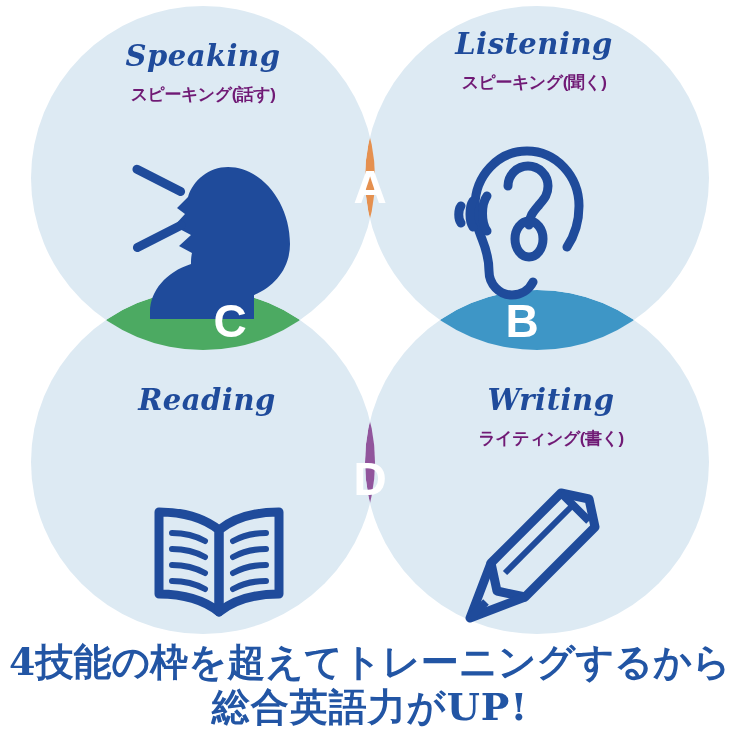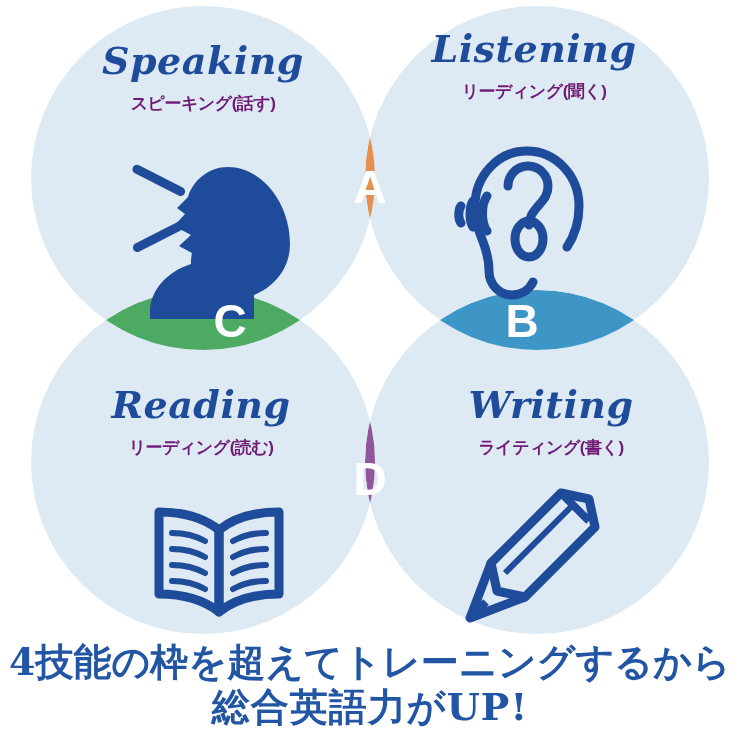--- a/index.html
+++ b/index.html
@@ -30,21 +30,21 @@
   .quad-label {
     position: absolute;
     text-align: center;
     width: 300px;
     pointer-events: none;
   }
   .script {
     font-family: "DejaVu Serif", serif;
     font-style: italic;
     font-weight: 700;
-    font-size: 38px;
+    font-size: 29px;
     color: #1F4B9B;
     letter-spacing: 0.5px;
     line-height: 1;
     white-space: nowrap;
   }
   .kana {
     font-family: Liberation Sans, sans-serif;
     font-weight: 700;
     font-size: 17px;
     color: #701a75;
@@ -194,26 +194,25 @@
     </g>
   </svg>
 
   <div class="quad-label" style="left:53px; top:42px;">
     <div class="script">Speaking</div>
     <div class="kana">スピーキング(話す)</div>
   </div>
 
   <div class="quad-label" style="left:384px; top:30px;">
     <div class="script">Listening</div>
-    <div class="kana">リーディング(聞く)</div>
-  </div>
-
-  <div class="quad-label" style="left:51px; top:386px;">
+    <div class="kana">スピーキング(聞く)</div>
+  </div>
+
+  <div class="quad-label" style="left:57px; top:386px;">
     <div class="script">Reading</div>
-    <div class="kana">リーディング(読む)</div>
   </div>
 
   <div class="quad-label" style="left:401px; top:386px;">
     <div class="script">Writing</div>
     <div class="kana">ライティング(書く)</div>
   </div>
 
   <div class="lens-letter" style="left:330px; top:164px;">A</div>
   <div class="lens-letter" style="left:482px; top:298px;">B</div>
   <div class="lens-letter" style="left:190px; top:298px;">C</div>

